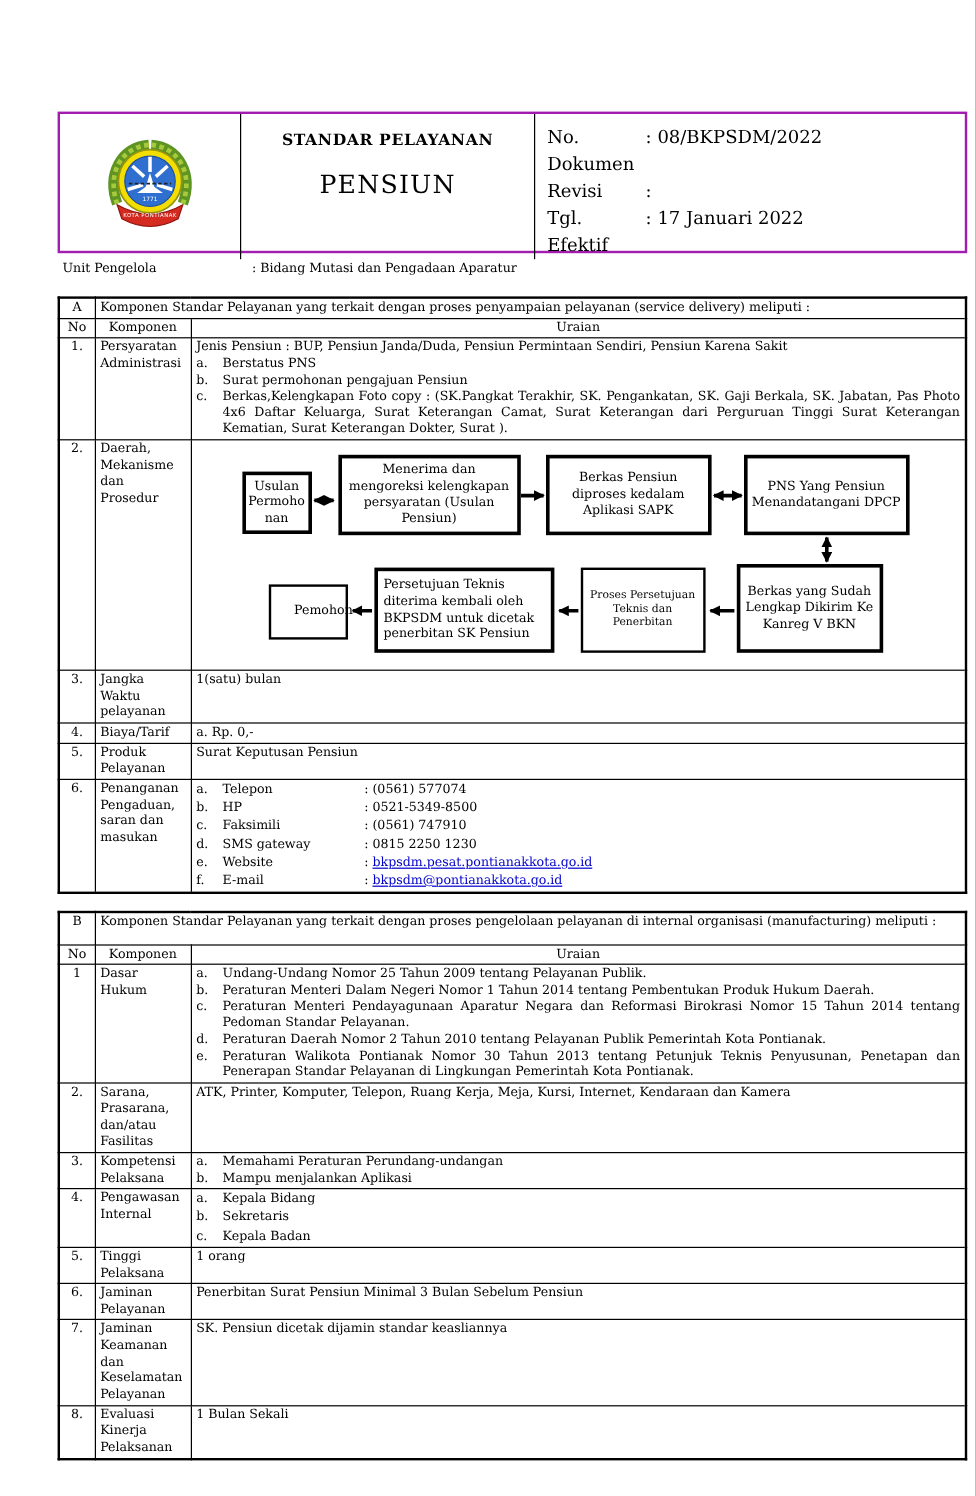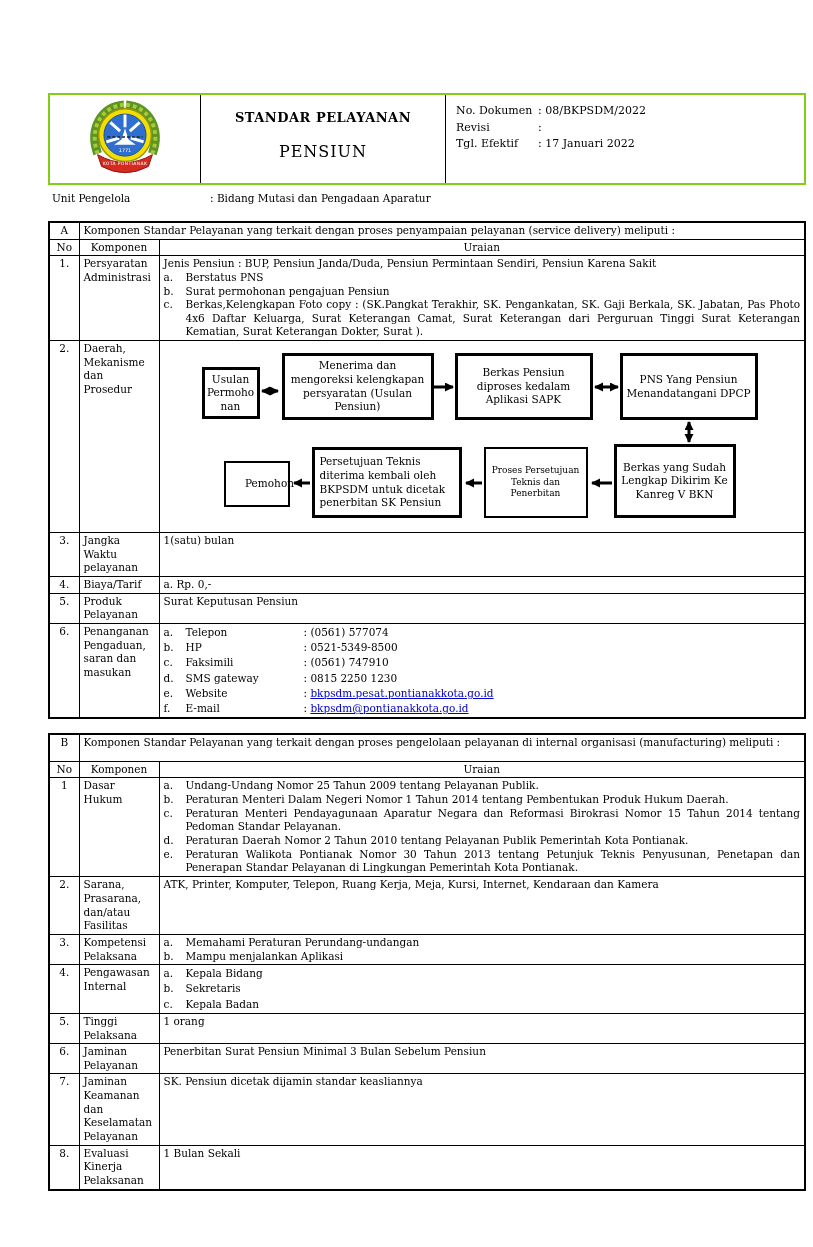--- a/index.html
+++ b/index.html
@@ -1,27 +1,27 @@
 <!DOCTYPE html>
 <html><head>
 <meta charset="utf-8">
 <style>
   html,body{margin:0;padding:0;background:#888;}
   .page{position:relative;width:813px;height:1247px;background:#fff;margin:0 auto;
         font-family:"DejaVu Serif",serif;color:#000;overflow:hidden;}
   .doc{position:absolute;left:48px;top:93px;width:758px;}
 
   
-  .hdr{display:grid;grid-template-columns:150px 245px 1fr;border:2px solid #84cc16;height:92px;box-sizing:border-box;}
+  .hdr{display:grid;grid-template-columns:150px 245px 1fr;border:2px solid #a21caf;height:118px;box-sizing:border-box;}
   .hdr-cell{border-left:1px solid #000;box-sizing:border-box;}
   .hdr-cell:first-child{border-left:none;display:flex;align-items:center;justify-content:center;}
   .hdr-title{text-align:center;padding-top:15px;}
   .t1{font-weight:bold;font-size:13px;letter-spacing:.5px;}
-  .t2{font-size:16px;letter-spacing:1px;margin-top:17px;}
-  .hdr-doc{padding:8px 16px 0 10px;font-size:11px;}
+  .t2{font-size:21px;letter-spacing:1px;margin-top:17px;}
+  .hdr-doc{padding:8px 16px 0 10px;font-size:15px;}
   .dl{display:grid;grid-template-columns:82px auto;line-height:1.5;}
 
   .unit-line{display:flex;font-size:10.5px;margin:7px 0 0 4px;}
   .unit-line .ul-l{width:158px;flex:none;}
 
   
   table.std{width:100%;border-collapse:collapse;font-size:10.5px;border:2px solid #000;table-layout:fixed;}
   table.std td{border:1px solid #000;padding:1px 4px;vertical-align:top;line-height:1.3;box-sizing:border-box;}
   td.cno{width:30px;text-align:center;padding:1px 1px;}
   td.ckomp{width:80px;}

